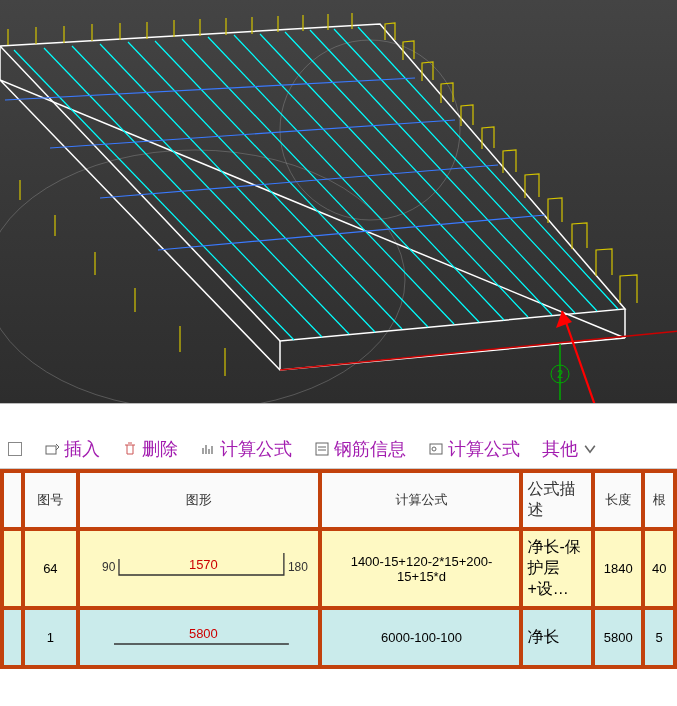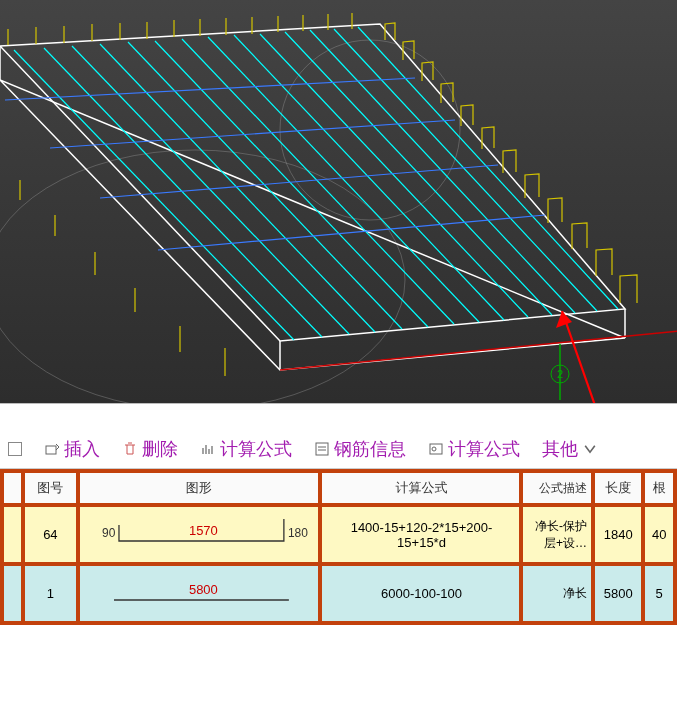--- a/index.html
+++ b/index.html
@@ -56,21 +56,21 @@
     th, td { border: 4px solid #c2410c; padding: 6px 4px; text-align: center; vertical-align: middle; }
     th { background: #fafafa; font-weight: normal; color: #333; height: 34px; }
     td { height: 48px; }
     tbody tr:first-child { background: #fef9c3; }
     tbody tr:nth-child(2) { background: #caebeb; }
     
     .col-idx { width: 20px; }
     .col-diagram { width: 52px; }
     .col-shape { width: 230px; }
     .col-formula { width: 192px; text-align: center; padding-left: 6px; }
-    .col-desc { width: 68px; text-align: right; padding-left: 4px; font-size: 12px; }
+    .col-desc { width: 68px; text-align: left; padding-left: 4px; font-size: 16px; }
     .col-len { width: 48px; }
     .col-last { width: 30px; }
     .shape-svg { width: 100%; height: 40px; }
     .shape-red { fill: #c00; font-size: 13px; }
     .shape-black { fill: #333; font-size: 12px; }
     
     .bottom-fill { height: 60px; background: #fff; }
   </style>
 </head>
 <body>

